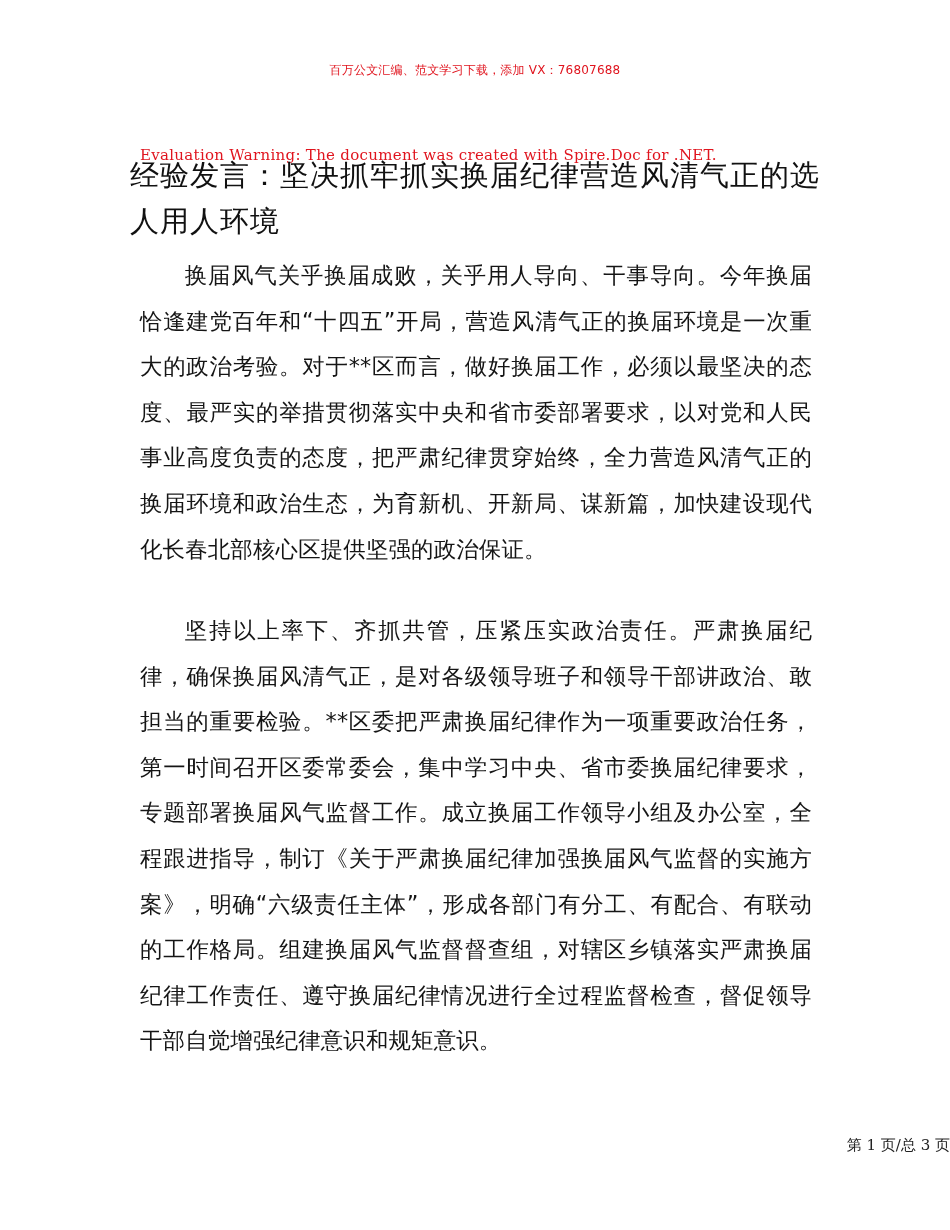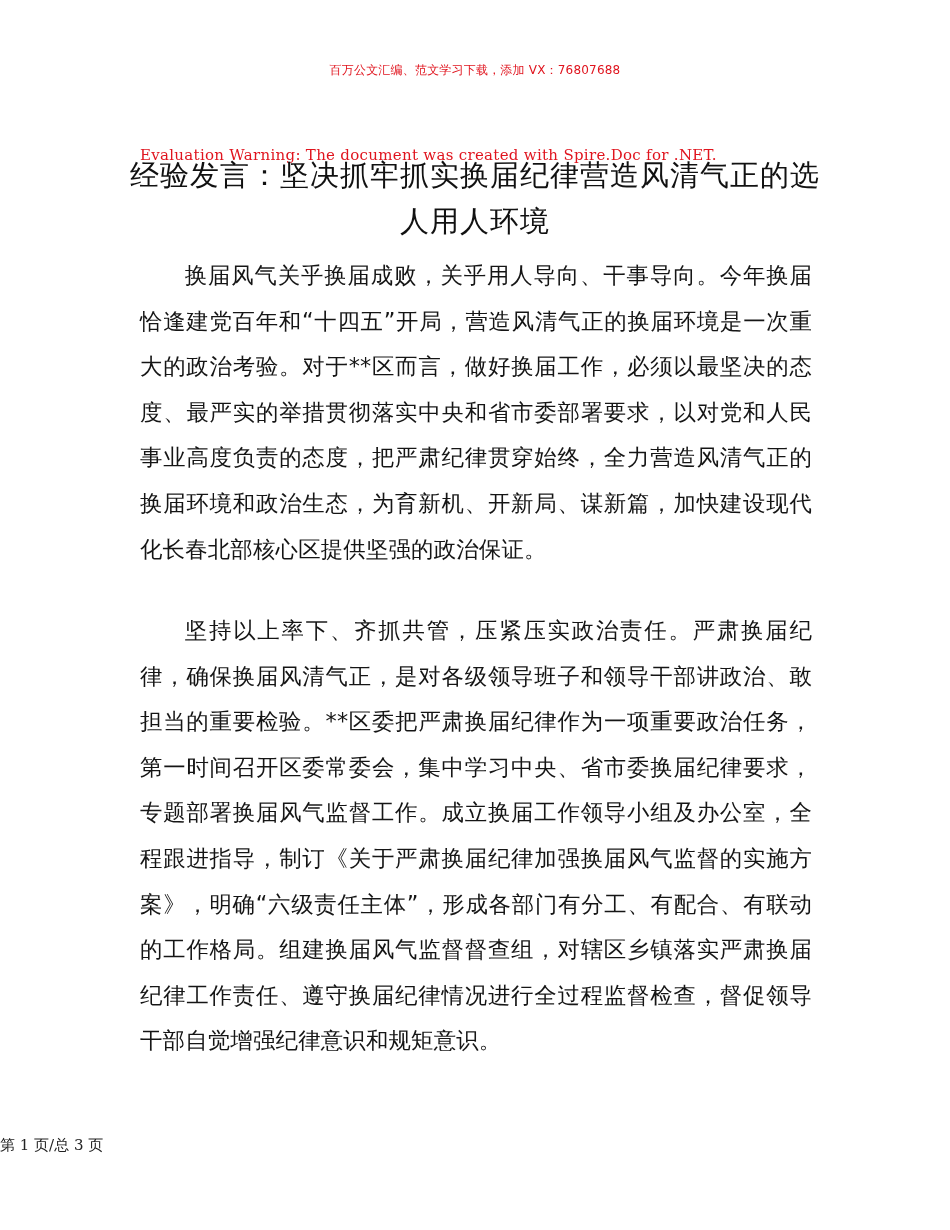--- a/index.html
+++ b/index.html
@@ -44,21 +44,21 @@
       color: #e0141e;
       letter-spacing: 0.3px;
       white-space: nowrap;
       margin-top: 31px;
     }
     .doc-title {
       position: absolute;
       top: 152px;
       left: 130px;
       width: 690px;
-      text-align: center;
+      text-align: left;
       font-size: 29px;
       line-height: 46px;
       font-weight: normal;
       color: #111111;
       margin: 0;
       letter-spacing: 1px;
     }
     .body-text {
       position: absolute;
       left: 140px;
@@ -71,21 +71,21 @@
       margin: 0;
       letter-spacing: 0.2px;
     }
     .para-1 { top: 253px; }
     .para-2 { top: 608px; }
     .page-footer {
       position: absolute;
       top: 1134px;
       left: 0;
       width: 950px;
-      text-align: left;
+      text-align: right;
       font-family: "DejaVu Serif", "Liberation Serif", serif;
       font-size: 15px;
       line-height: 22px;
       color: #222222;
     }
   </style>
 </head>
 <body>
 
 <div class="page">

